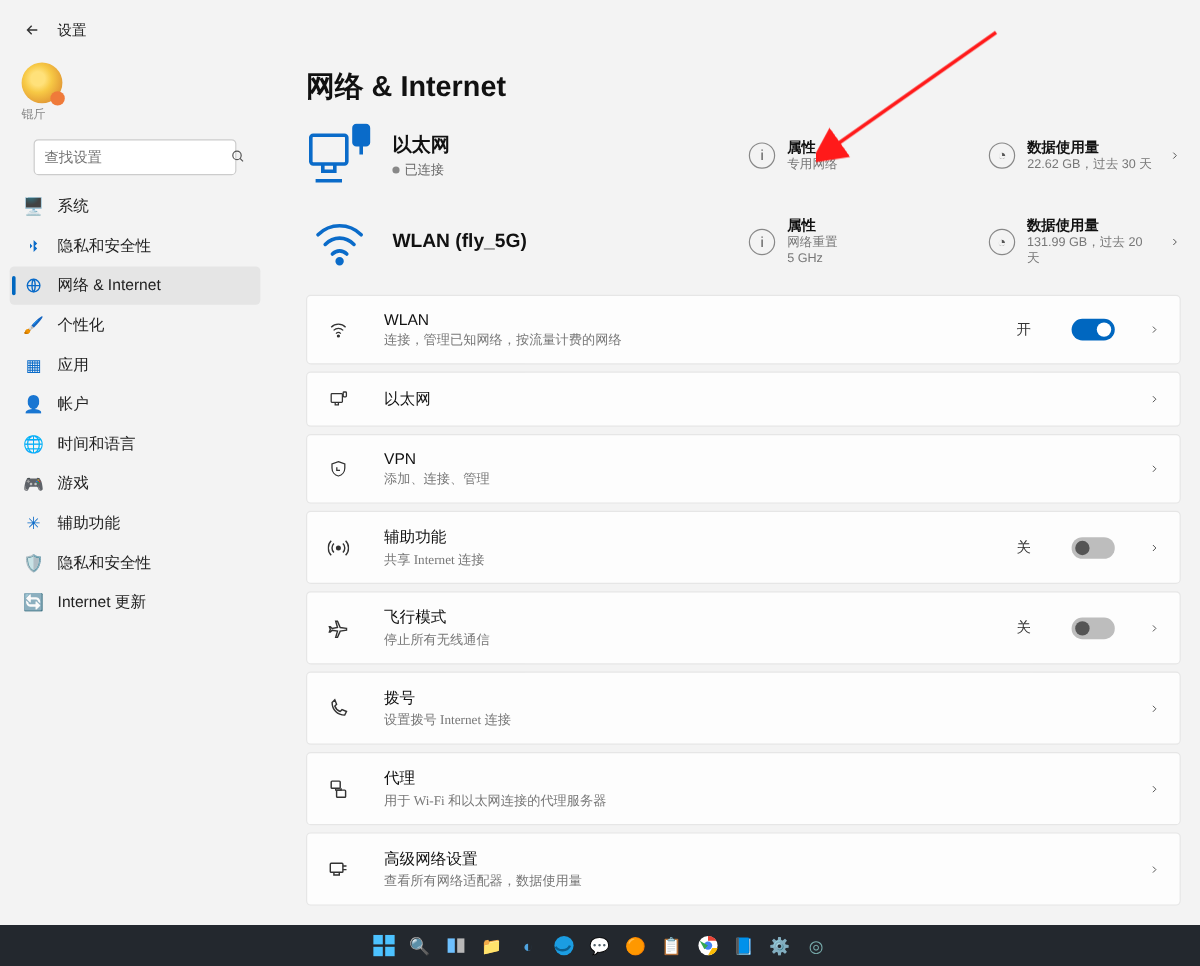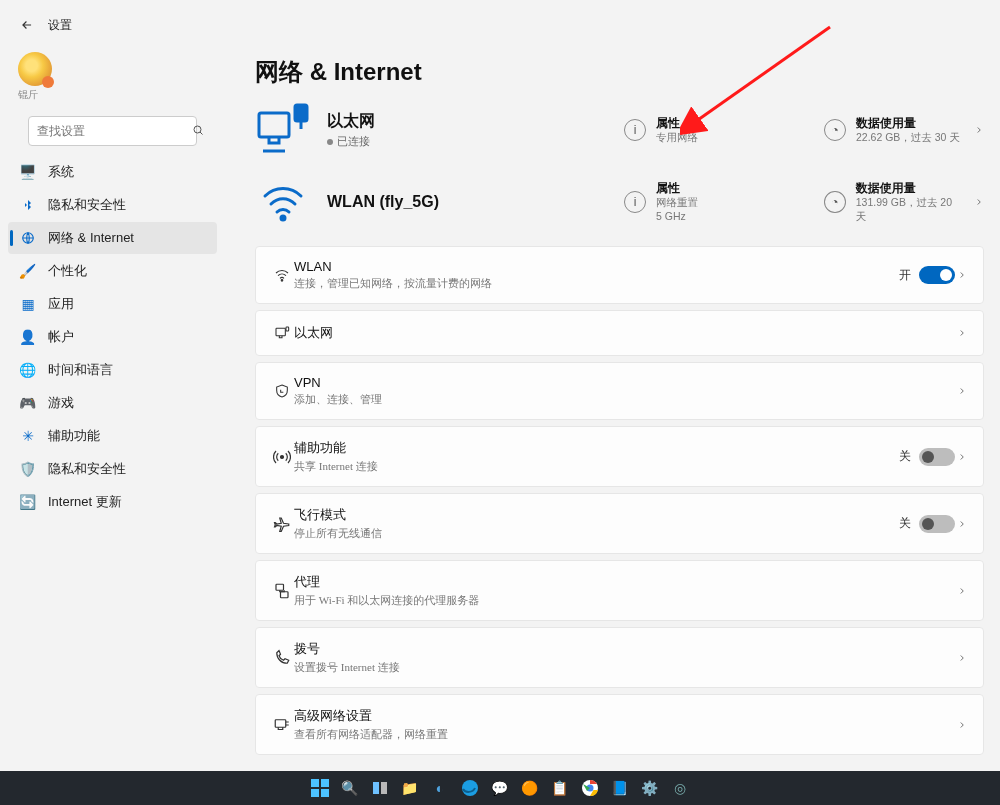--- a/index.html
+++ b/index.html
@@ -43,21 +43,21 @@
 .prop-cell .picon, .data-cell .picon { width:22px; height:22px; border:1.5px solid #888; border-radius:50%; display:flex; align-items:center; justify-content:center; font-size:12px; color:#555; }
 .data-cell .picon { border-style: solid; }
 .prop-cell .ptxt, .data-cell .ptxt { line-height:1.25; }
 .prop-cell .pt1, .data-cell .pt1 { font-size: 12px; font-weight: 600; color:#111; }
 .prop-cell .pt2, .data-cell .pt2 { font-size: 10.5px; color:#777; }
 .data-cell { justify-content: flex-start; }
 .data-cell .chev { margin-left: auto; color:#555; }
 
 .settings-list { margin-top: 10px; }
 .card { background:#fdfdfd; border:1px solid #e6e6e6; border-radius:4px; margin-bottom:6px; }
-.row { display:flex; align-items:center; padding:12px 16px; gap:2px; cursor:pointer; }
+.row { display:flex; align-items:center; padding:12px 16px; gap:28px; cursor:pointer; }
 .row .ricon { width:20px; height:20px; display:flex; align-items:center; justify-content:center; color:#333; }
 .row .rtxt { flex:1; }
 .row .rt1 { font-size:13px; color:#111; }
 .row .rt2 { font-size:11px; color:#777; margin-top:2px;font-family:Liberation Serif, serif; }
 .row .state-label { font-size:12px; color:#333; margin-right:6px; }
 .row .chev { color:#555; }
 
 .toggle { width:36px; height:18px; border-radius:10px; position:relative; background:#888; }
 .toggle.on { background:#0067c0; }
 .toggle .knob { position:absolute; width:12px; height:12px; border-radius:50%; background:#fff; top:3px; left:3px; }
@@ -345,20 +345,39 @@
                 <path d="M9 6l6 6-6 6"></path>
               </svg>
             </span>
       </div>
         </div>
 
       <div class="card">
           <div class="row">
         <span class="ricon">
               <svg width="18" height="18" viewBox="0 0 24 24" fill="none" stroke="currentColor" stroke-width="1.6">
+                <path d="M5 5c0 8 6 14 14 14l2-4-5-2-2 2c-3-1-5-3-6-6l2-2-2-5-3 3z"></path>
+              </svg>
+            </span>
+        <span class="rtxt">
+              <div class="rt1">拨号</div>
+              <div class="rt2">设置拨号 Internet 连接</div>
+            </span>
+        <span class="chev">
+              <svg width="10" height="10" viewBox="0 0 24 24" fill="none" stroke="currentColor" stroke-width="2">
+                <path d="M9 6l6 6-6 6"></path>
+              </svg>
+            </span>
+      </div>
+        </div>
+
+      <div class="card">
+          <div class="row">
+        <span class="ricon">
+              <svg width="18" height="18" viewBox="0 0 24 24" fill="none" stroke="currentColor" stroke-width="1.6">
                 <rect x="4" y="3" width="10" height="8" rx="1"></rect>
                 <rect x="10" y="13" width="10" height="8" rx="1"></rect>
                 <path d="M9 11v2h6v-2"></path>
               </svg>
             </span>
         <span class="rtxt">
               <div class="rt1">代理</div>
               <div class="rt2">用于 Wi-Fi 和以太网连接的代理服务器</div>
             </span>
         <span class="chev">
@@ -366,46 +385,27 @@
                 <path d="M9 6l6 6-6 6"></path>
               </svg>
             </span>
       </div>
         </div>
 
       <div class="card">
           <div class="row">
         <span class="ricon">
               <svg width="18" height="18" viewBox="0 0 24 24" fill="none" stroke="currentColor" stroke-width="1.6">
-                <path d="M5 5c0 8 6 14 14 14l2-4-5-2-2 2c-3-1-5-3-6-6l2-2-2-5-3 3z"></path>
-              </svg>
-            </span>
-        <span class="rtxt">
-              <div class="rt1">拨号</div>
-              <div class="rt2">设置拨号 Internet 连接</div>
-            </span>
-        <span class="chev">
-              <svg width="10" height="10" viewBox="0 0 24 24" fill="none" stroke="currentColor" stroke-width="2">
-                <path d="M9 6l6 6-6 6"></path>
-              </svg>
-            </span>
-      </div>
-        </div>
-
-      <div class="card">
-          <div class="row">
-        <span class="ricon">
-              <svg width="18" height="18" viewBox="0 0 24 24" fill="none" stroke="currentColor" stroke-width="1.6">
                 <rect x="3" y="5" width="14" height="10" rx="1"></rect>
                 <path d="M7 15v3h6v-3M17 8h4M17 12h4"></path>
               </svg>
             </span>
         <span class="rtxt">
               <div class="rt1">高级网络设置</div>
-              <div class="rt2">查看所有网络适配器，网络重置</div>
+              <div class="rt2">查看所有网络适配器，数据使用量</div>
             </span>
         <span class="chev">
               <svg width="10" height="10" viewBox="0 0 24 24" fill="none" stroke="currentColor" stroke-width="2">
                 <path d="M9 6l6 6-6 6"></path>
               </svg>
             </span>
       </div>
         </div>
     </div>
   </main>

